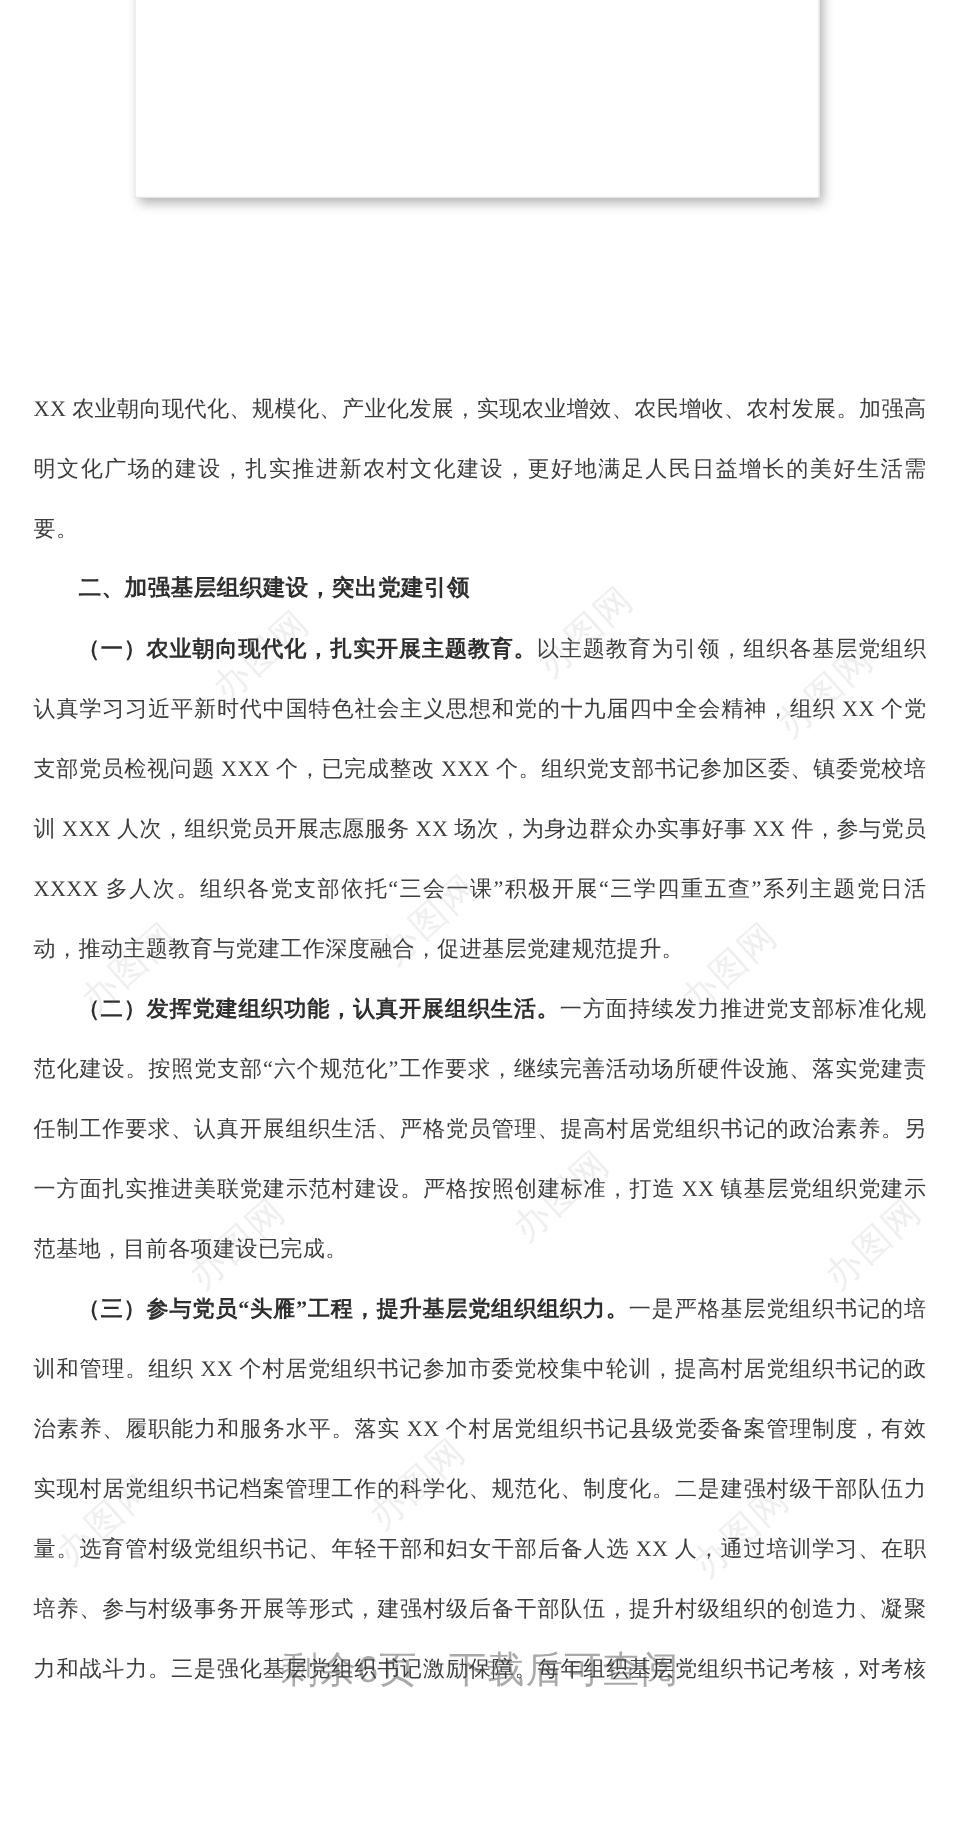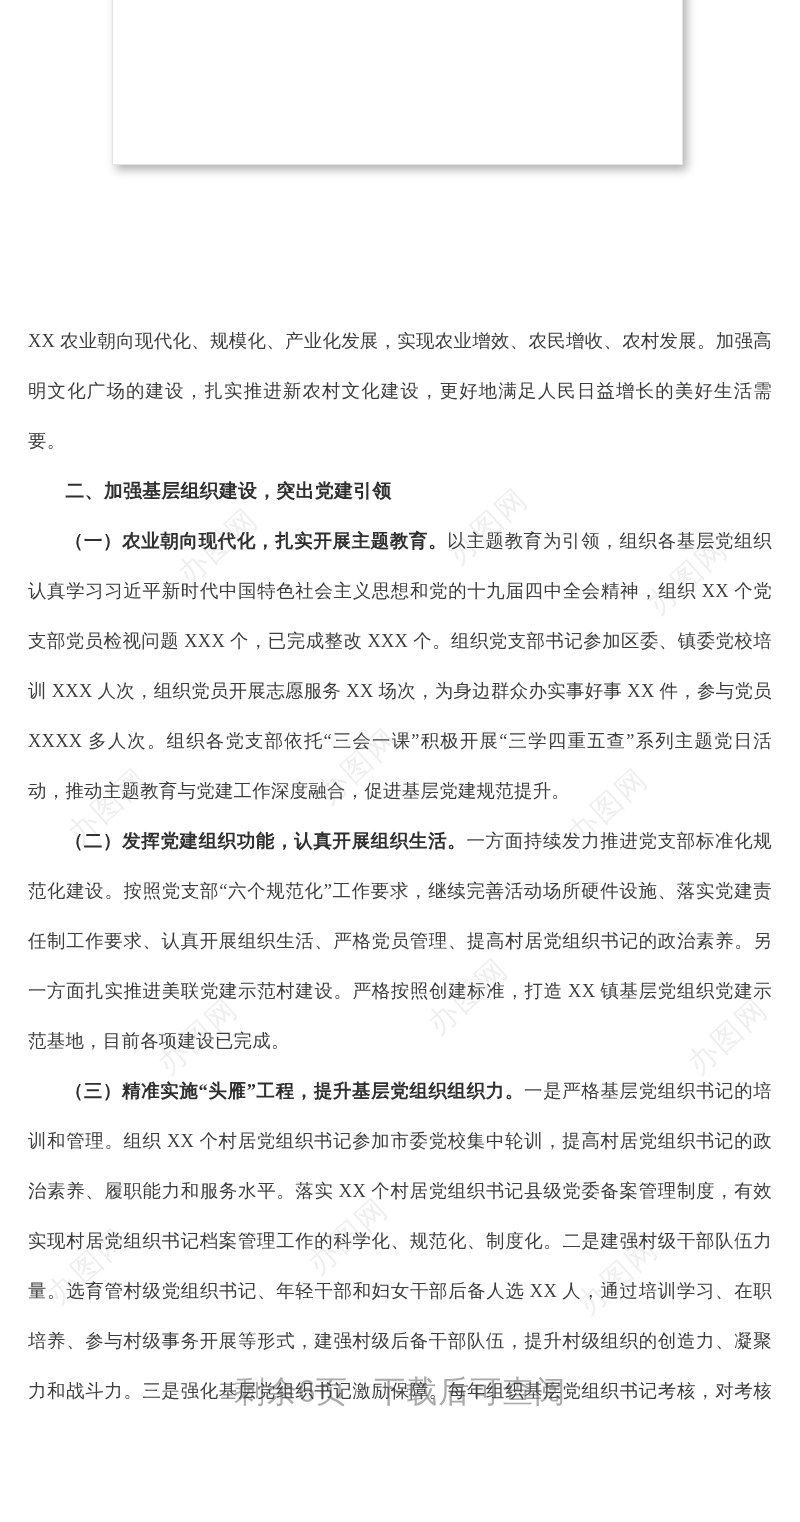--- a/index.html
+++ b/index.html
@@ -131,20 +131,20 @@
   <div class="body-text">
 
     <p class="para noindent">XX 农业朝向现代化、规模化、产业化发展，实现农业增效、农民增收、农村发展。加强高明文化广场的建设，扎实推进新农村文化建设，更好地满足人民日益增长的美好生活需要。</p>
 
     <p class="heading">二、加强基层组织建设，突出党建引领</p>
 
     <p class="para"><span class="lead">（一）农业朝向现代化，扎实开展主题教育。</span><span>以主题教育为引领，组织各基层党组织认真学习习近平新时代中国特色社会主义思想和党的十九届四中全会精神，组织 XX 个党支部党员检视问题 XXX 个，已完成整改 XXX 个。组织党支部书记参加区委、镇委党校培训 XXX 人次，组织党员开展志愿服务 XX 场次，为身边群众办实事好事 XX 件，参与党员 XXXX 多人次。组织各党支部依托“三会一课”积极开展“三学四重五查”系列主题党日活动，推动主题教育与党建工作深度融合，促进基层党建规范提升。</span></p>
 
     <p class="para"><span class="lead">（二）发挥党建组织功能，认真开展组织生活。</span><span>一方面持续发力推进党支部标准化规范化建设。按照党支部“六个规范化”工作要求，继续完善活动场所硬件设施、落实党建责任制工作要求、认真开展组织生活、严格党员管理、提高村居党组织书记的政治素养。另一方面扎实推进美联党建示范村建设。严格按照创建标准，打造 XX 镇基层党组织党建示范基地，目前各项建设已完成。</span></p>
 
-    <p class="para"><span class="lead">（三）精准实施“头雁”工程，提升基层党组织组织力。</span><span>一是严格基层党组织书记的培训和管理。组织 XX 个村居党组织书记参加市委党校集中轮训，提高村居党组织书记的政治素养、履职能力和服务水平。落实 XX 个村居党组织书记县级党委备案管理制度，有效实现村居党组织书记档案管理工作的科学化、规范化、制度化。二是建强村级干部队伍力量。选育管村级党组织书记、年轻干部和妇女干部后备人选 XX 人，通过培训学习、在职培养、参与村级事务开展等形式，建强村级后备干部队伍，提升村级组织的创造力、凝聚力和战斗力。三是强化基层党组织书记激励保障。每年组织基层党组织书记考核，对考核优秀和良好的给予经济奖励，并逐年提高奖励金额，提升基层党组织书记的工作热情。</span></p>
+    <p class="para"><span class="lead">（三）参与党员“头雁”工程，提升基层党组织组织力。</span><span>一是严格基层党组织书记的培训和管理。组织 XX 个村居党组织书记参加市委党校集中轮训，提高村居党组织书记的政治素养、履职能力和服务水平。落实 XX 个村居党组织书记县级党委备案管理制度，有效实现村居党组织书记档案管理工作的科学化、规范化、制度化。二是建强村级干部队伍力量。选育管村级党组织书记、年轻干部和妇女干部后备人选 XX 人，通过培训学习、在职培养、参与村级事务开展等形式，建强村级后备干部队伍，提升村级组织的创造力、凝聚力和战斗力。三是强化基层党组织书记激励保障。每年组织基层党组织书记考核，对考核优秀和良好的给予经济奖励，并逐年提高奖励金额，提升基层党组织书记的工作热情。</span></p>
 
   </div>
 </div>
 
 <div class="footer">
   <span>剩余6页</span><span class="sep"></span><span>下载后可查阅</span>
 </div>
 
 </body></html>

